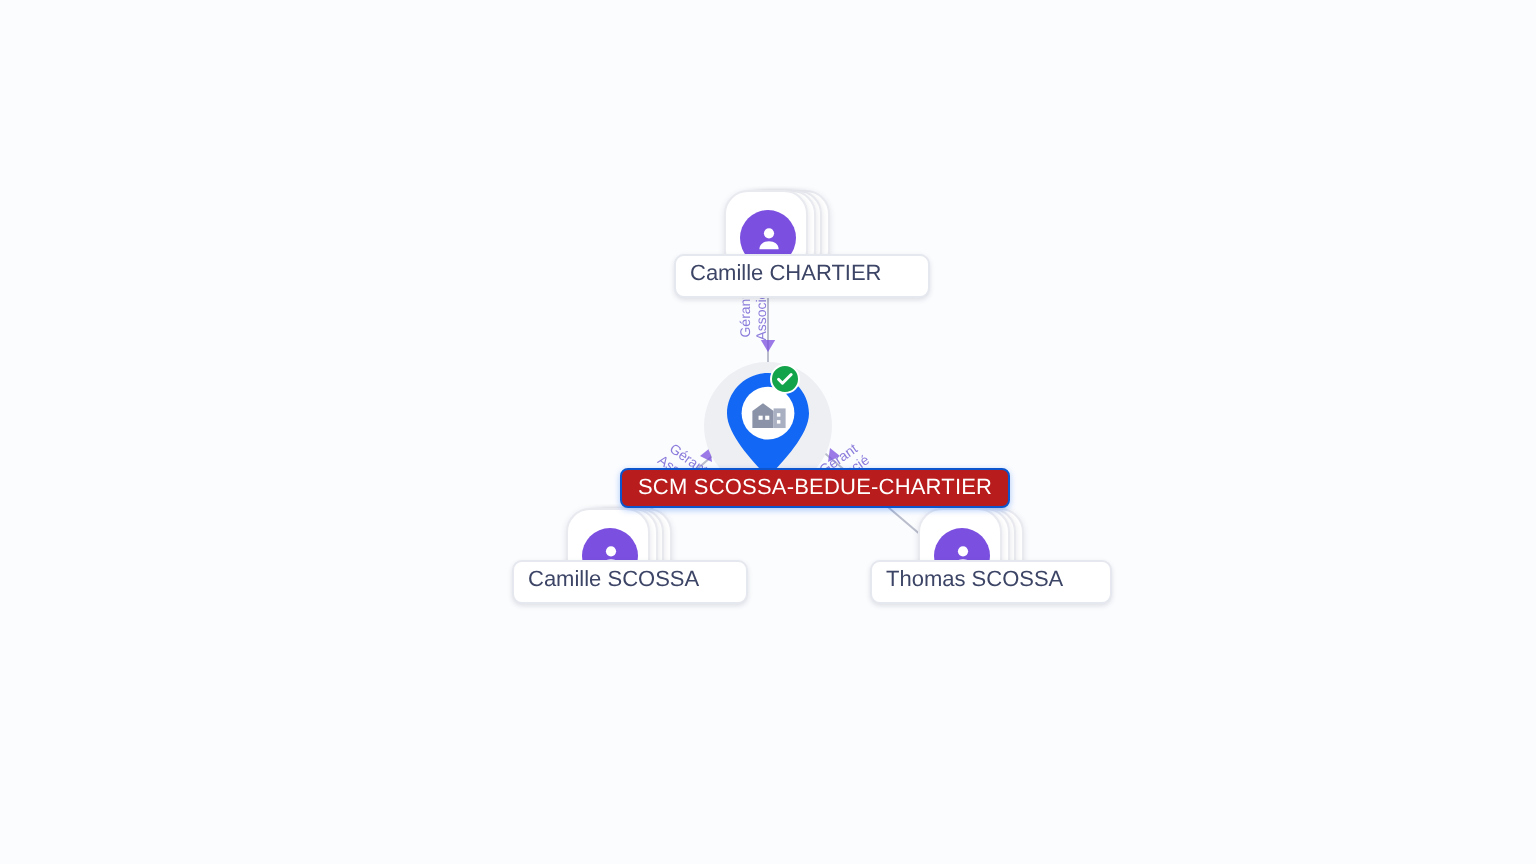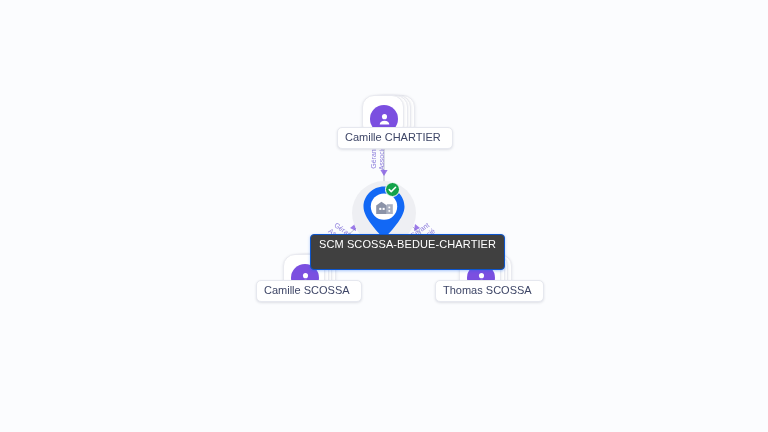--- a/index.html
+++ b/index.html
@@ -66,21 +66,21 @@
   
   .name-chip {
     position: absolute;
     background: #ffffff;
     border: 1px solid #e6e8ef;
     border-radius: 5px;
     box-shadow: 0 1px 2.5px rgba(40,50,80,0.14);
     color: #3d4566;
     font-size: 11px;
     line-height: 1;
-    padding: 4px 11px 5px 7px;
+    padding: 4px 23px 5px 7px;
     white-space: nowrap;
     box-sizing: border-box;
   }
 
   
   #company-node {
     position: absolute;
     left: 352px;
     top: 181px;
     width: 64px;
@@ -115,28 +115,28 @@
     align-items: center;
     justify-content: center;
   }
   .verified-badge svg { display: block; }
 
   
   #company-label {
     position: absolute;
     left: 310px;
     top: 234px;
-    background: #404040;
+    background: #b91c1c;
     border: 1px solid #0d55cc;
     border-radius: 4px;
     color: #ffffff;
     font-size: 11px;
     line-height: 1;
     letter-spacing: 0.1px;
-    padding: 4px 8px 19px 8px;
+    padding: 4px 8px 3px 8px;
     white-space: nowrap;
     box-shadow: 0 1px 3px rgba(18,104,245,0.35);
     box-sizing: border-box;
   }
 
   
   .edge-label {
     position: absolute;
     color: #8b7bdb;
     font-size: 7px;

